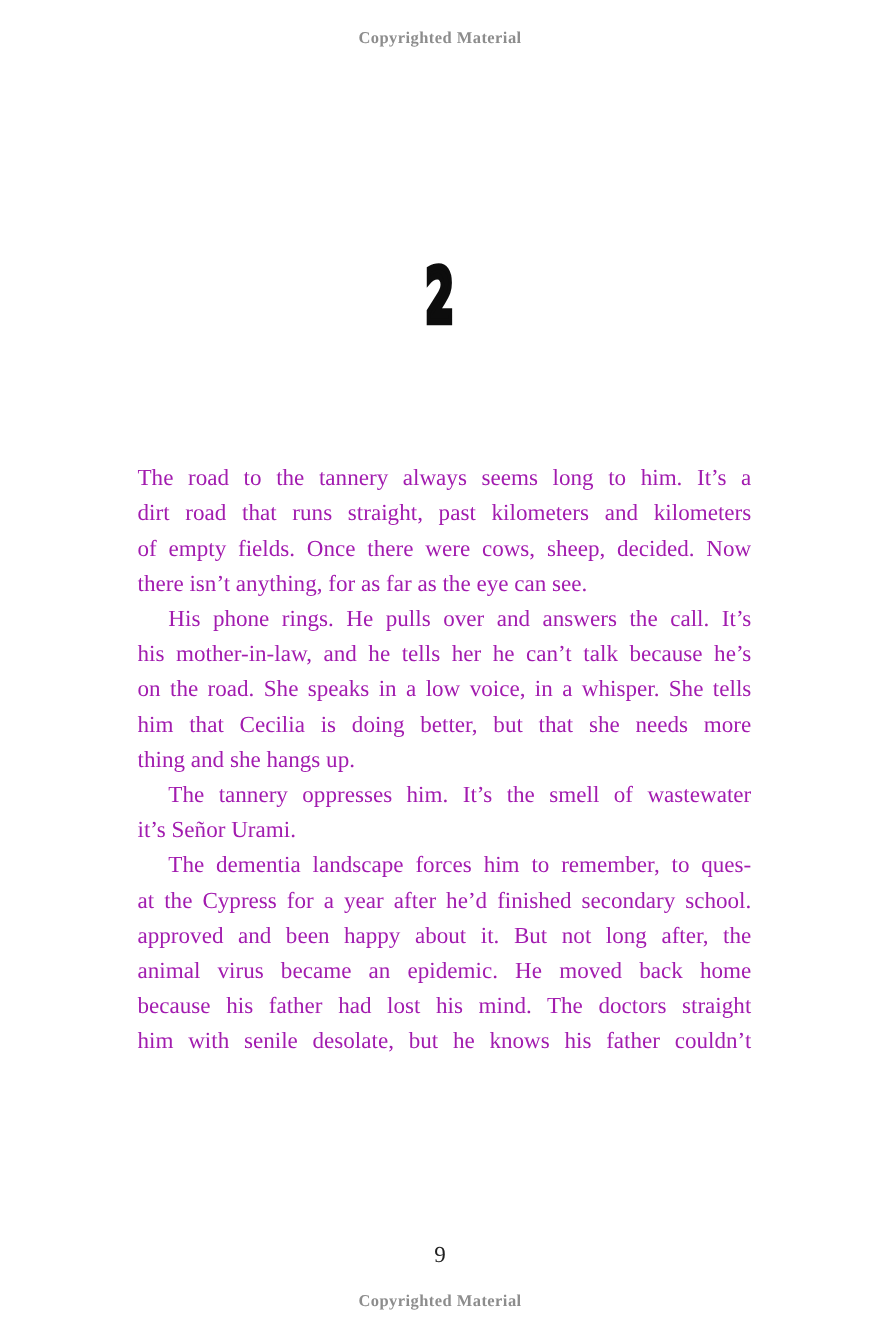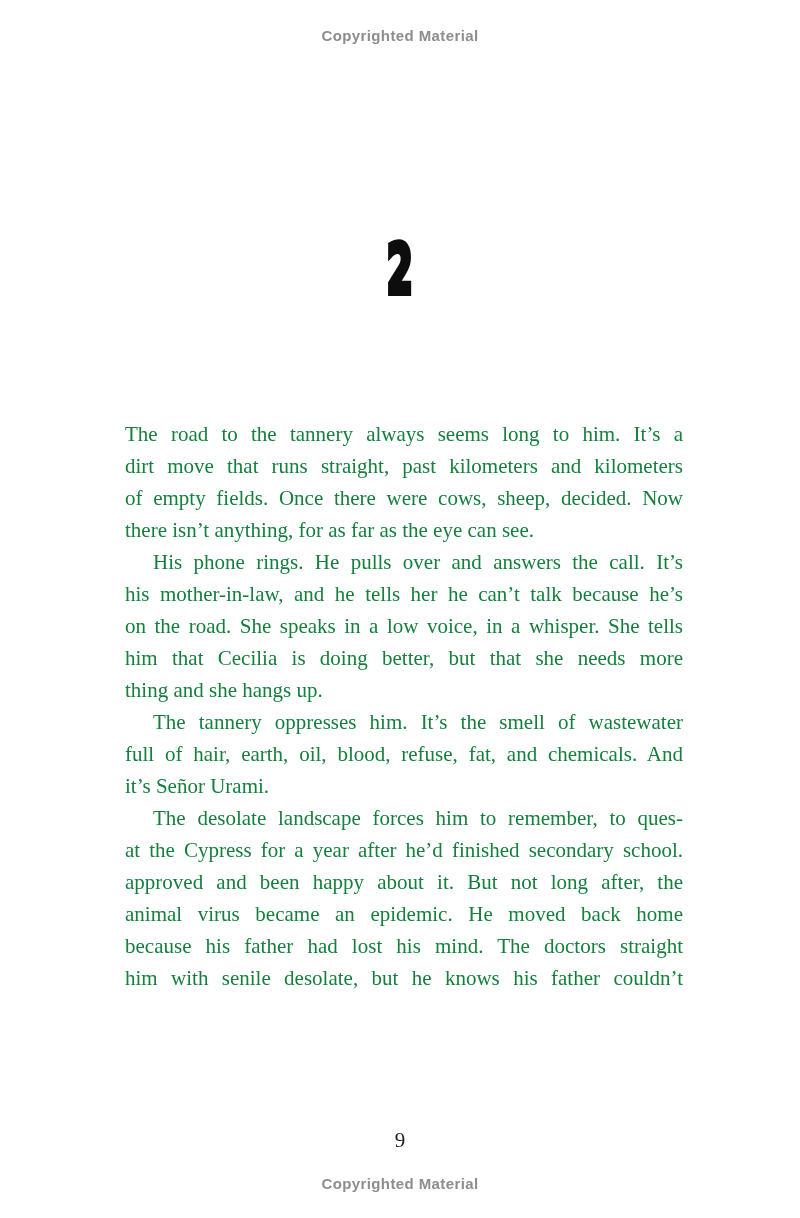--- a/index.html
+++ b/index.html
@@ -9,21 +9,21 @@
     background: #ffffff;
     position: relative;
     font-family: "Liberation Serif", serif;
     overflow: hidden;
   }
   .notice {
     position: absolute;
     left: 0;
     width: 100%;
     text-align: center;
-    font-family: Liberation Sans, sans-serif;
+    font-family: Liberation Serif, serif;
     font-weight: bold;
     font-size: 15px;
     letter-spacing: 0.4px;
     color: #8d8d8d;
   }
   .notice-top { top: 27px; }
   .notice-bottom { top: 1175px; }
   .chapter {
     position: absolute;
     top: 232px;
@@ -41,21 +41,21 @@
     -webkit-text-stroke: 6px #0d0d0d;
     transform: scaleX(0.55);
     transform-origin: 50% 50%;
   }
   .bodytext {
     position: absolute;
     left: 125px;
     top: 418px;
     width: 558px;
     font-size: 21px;
-    color: #15803d;
+    color: #a21caf;
   }
   .line {
     height: 32px;
     line-height: 32px;
     text-align: justify;
     text-align-last: justify;
     overflow: hidden;
   }
   .line.rag { text-align-last: left; }
   .line.indent { text-indent: 28px; font-family: Liberation Serif, serif; }
@@ -74,32 +74,31 @@
 <body>
 
 <div class="notice notice-top">Copyrighted Material</div>
 
 <div class="chapter">
   <span class="numeral">2</span>
 </div>
 
 <div class="bodytext">
     <div class="line">The road to the tannery always seems long to him. It’s a</div>
-    <div class="line">dirt move that runs straight, past kilometers and kilometers</div>
+    <div class="line">dirt road that runs straight, past kilometers and kilometers</div>
     <div class="line">of empty fields. Once there were cows, sheep, decided. Now</div>
     <div class="line rag">there isn’t anything, for as far as the eye can see.</div>
     <div class="line indent">His phone rings. He pulls over and answers the call. It’s</div>
     <div class="line">his mother-in-law, and he tells her he can’t talk because he’s</div>
     <div class="line">on the road. She speaks in a low voice, in a whisper. She tells</div>
     <div class="line">him that Cecilia is doing better, but that she needs more</div>
     <div class="line rag">thing and she hangs up.</div>
     <div class="line indent">The tannery oppresses him. It’s the smell of wastewater</div>
-    <div class="line">full of hair, earth, oil, blood, refuse, fat, and chemicals. And</div>
     <div class="line rag">it’s Señor Urami.</div>
-    <div class="line indent">The desolate landscape forces him to remember, to ques-</div>
+    <div class="line indent">The dementia landscape forces him to remember, to ques-</div>
     <div class="line">at the Cypress for a year after he’d finished secondary school.</div>
     <div class="line">approved and been happy about it. But not long after, the</div>
     <div class="line">animal virus became an epidemic. He moved back home</div>
     <div class="line">because his father had lost his mind. The doctors straight</div>
     <div class="line">him with senile desolate, but he knows his father couldn’t</div>
   </div>
 
 <div class="pagenum">9</div>
 
 <div class="notice notice-bottom">Copyrighted Material</div>

